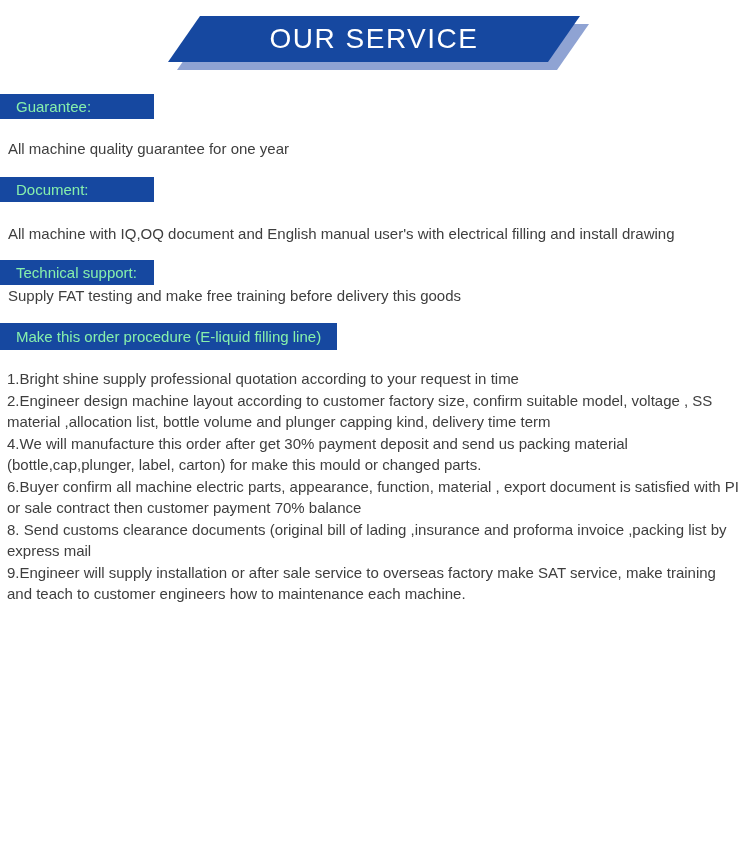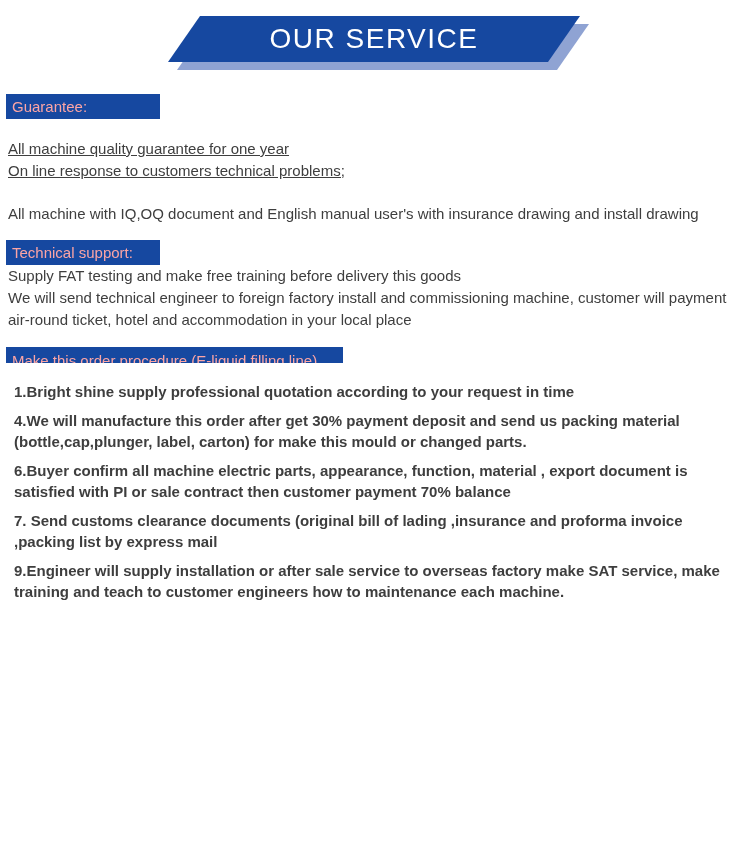--- a/index.html
+++ b/index.html
@@ -45,87 +45,86 @@
     justify-content: center;
     color: #fff;
     font-size: 28px;
     letter-spacing: 1.5px;
     white-space: nowrap;
   }
 
   
   .section-label {
     background: var(--primary);
-    color: #fca5a5;
+    color: #86efac;
     font-size: 15px;
     height: 25px;
     line-height: 25px;
-    padding-left: 6px;
-    margin-left: 6px;
+    padding-left: 16px;
     white-space: nowrap;
     overflow: hidden;
   }
   .label-sm { width: 154px; }
-  .label-lg { width: 337px; height: 16px; line-height: 27px; }
+  .label-lg { width: 337px; height: 27px; line-height: 27px; }
 
   #label-guarantee { margin-top: 33px; }
   #label-document  { margin-top: 17px; }
   #label-technical { margin-top: 15px; }
   #label-order     { margin-top: 16px; }
 
   
   .section-body {
     margin: 0;
     padding: 0 8px;
     font-size: 15px;
     line-height: 22px;
     color: var(--body_text);
   }
   .section-body p { margin: 0; }
-  #body-guarantee { margin-top: 19px; text-decoration: underline; }
+  #body-guarantee { margin-top: 19px; }
   #body-document  { margin-top: 21px; }
   #body-technical { }
 
   
   .order-list {
     margin-top: 18px;
     padding: 0 6px 0 7px;
     font-size: 15px;
     line-height: 21.5px;
   }
-  .order-list p { margin: 7px; font-weight: bold; }
+  .order-list p { margin: 0; }
 </style>
 </head>
 <body>
 
 <div class="page">
 
   <div class="banner-wrap">
     <div class="banner-shape banner-shadow"></div>
     <div class="banner-shape banner-main">OUR SERVICE</div>
   </div>
 
   <div id="label-guarantee" class="section-label label-sm">Guarantee:</div>
   <div id="body-guarantee" class="section-body">
     <p>All machine quality guarantee for one year</p>
-    <p>On line response to customers technical problems;</p>
   </div>
 
+  <div id="label-document" class="section-label label-sm">Document:</div>
   <div id="body-document" class="section-body">
-    <p>All machine with IQ,OQ document and English manual user's with insurance drawing and install drawing</p>
+    <p>All machine with IQ,OQ document and English manual user's with electrical filling and install drawing</p>
   </div>
 
   <div id="label-technical" class="section-label label-sm">Technical support:</div>
   <div id="body-technical" class="section-body">
     <p>Supply FAT testing and make free training before delivery this goods</p>
-    <p>We will send technical engineer to foreign factory install and commissioning machine, customer will payment air-round ticket, hotel and accommodation in your local place</p>
   </div>
 
   <div id="label-order" class="section-label label-lg">Make this order procedure (E-liquid filling line)</div>
   <div class="order-list">
     <p>1.Bright shine supply professional quotation according to your request in time</p>
+    <p>2.Engineer design machine layout according to customer factory size, confirm suitable model, voltage , SS material ,allocation list, bottle volume and plunger capping kind, delivery time term</p>
     <p>4.We will manufacture this order after get 30% payment deposit and send us packing material (bottle,cap,plunger, label, carton) for make this mould or changed parts.</p>
     <p>6.Buyer confirm all machine electric parts, appearance, function, material , export document is satisfied with PI or sale contract then customer payment 70% balance</p>
-    <p>7. Send customs clearance documents (original bill of lading ,insurance and proforma invoice ,packing list by express mail</p>
+    <p>8. Send customs clearance documents (original bill of lading ,insurance and proforma invoice ,packing list by express mail</p>
     <p>9.Engineer will supply installation or after sale service to overseas factory make SAT service, make training and teach to customer engineers how to maintenance each machine.</p>
   </div>
 
 </div>
 
 </body></html>

